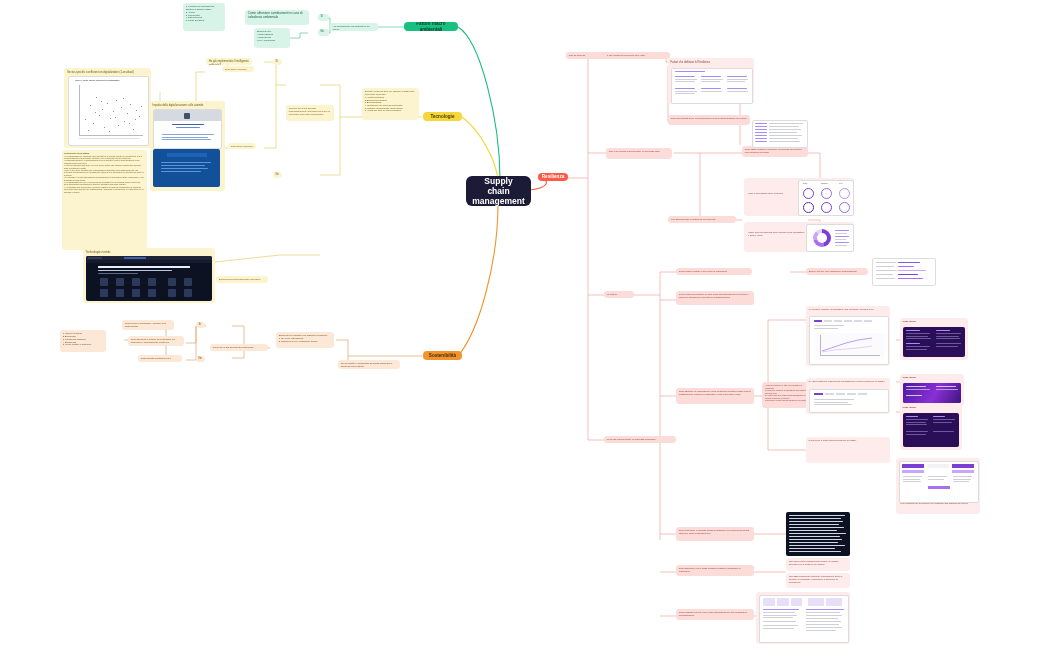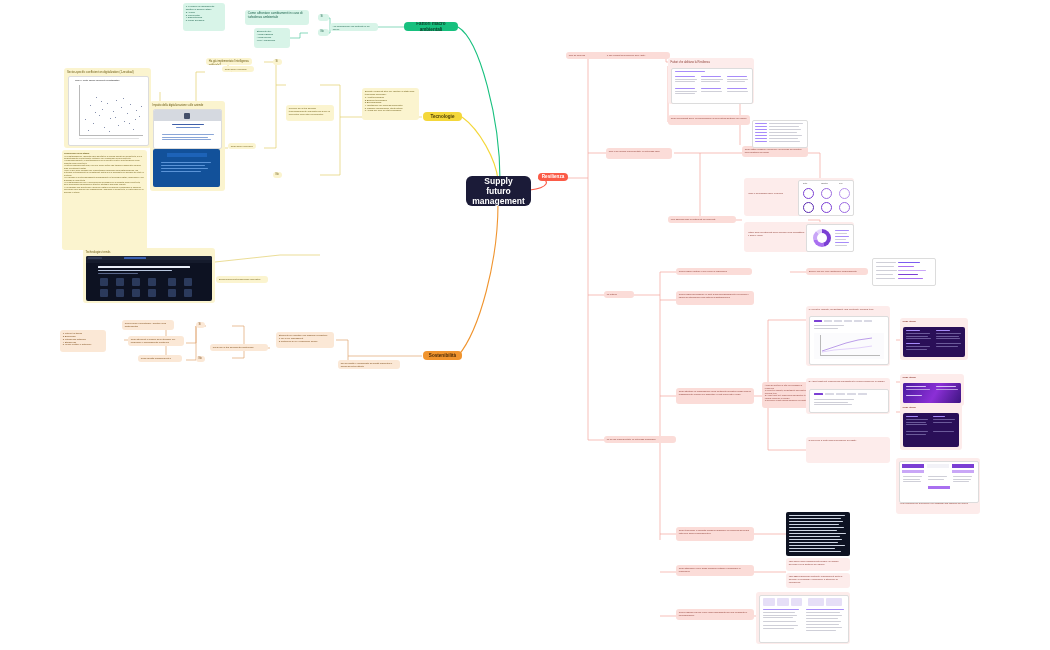--- a/index.html
+++ b/index.html
@@ -163,21 +163,21 @@
       <path d="M896,470 L906,470" stroke="#f4a49c"></path>
       <path d="M754,534 L786,534" stroke="#f4a49c"></path>
       <path d="M754,572 L786,572" stroke="#f4a49c"></path>
       <path d="M754,616 L786,616" stroke="#f4a49c"></path>
 
       <path d="M674,440 L660,440" stroke="#f4a49c"></path>
     </g>
   </svg>
 
   <div class="node central" style="left:466px;top:176px;width:65px;height:30px;">
-    <span class="t">Supply futuro
+    <span class="t">Supply chain
 management</span>
   </div>
 
   <div class="node pill green" style="left:404px;top:22px;width:54px;height:9px;">
     <span class="t">Fattori macro ambientali</span>
     </div>
 
   <div class="node pill yellow" style="left:423px;top:112px;width:39px;height:9px;">
     <span class="t">Tecnologie</span>
     </div>

